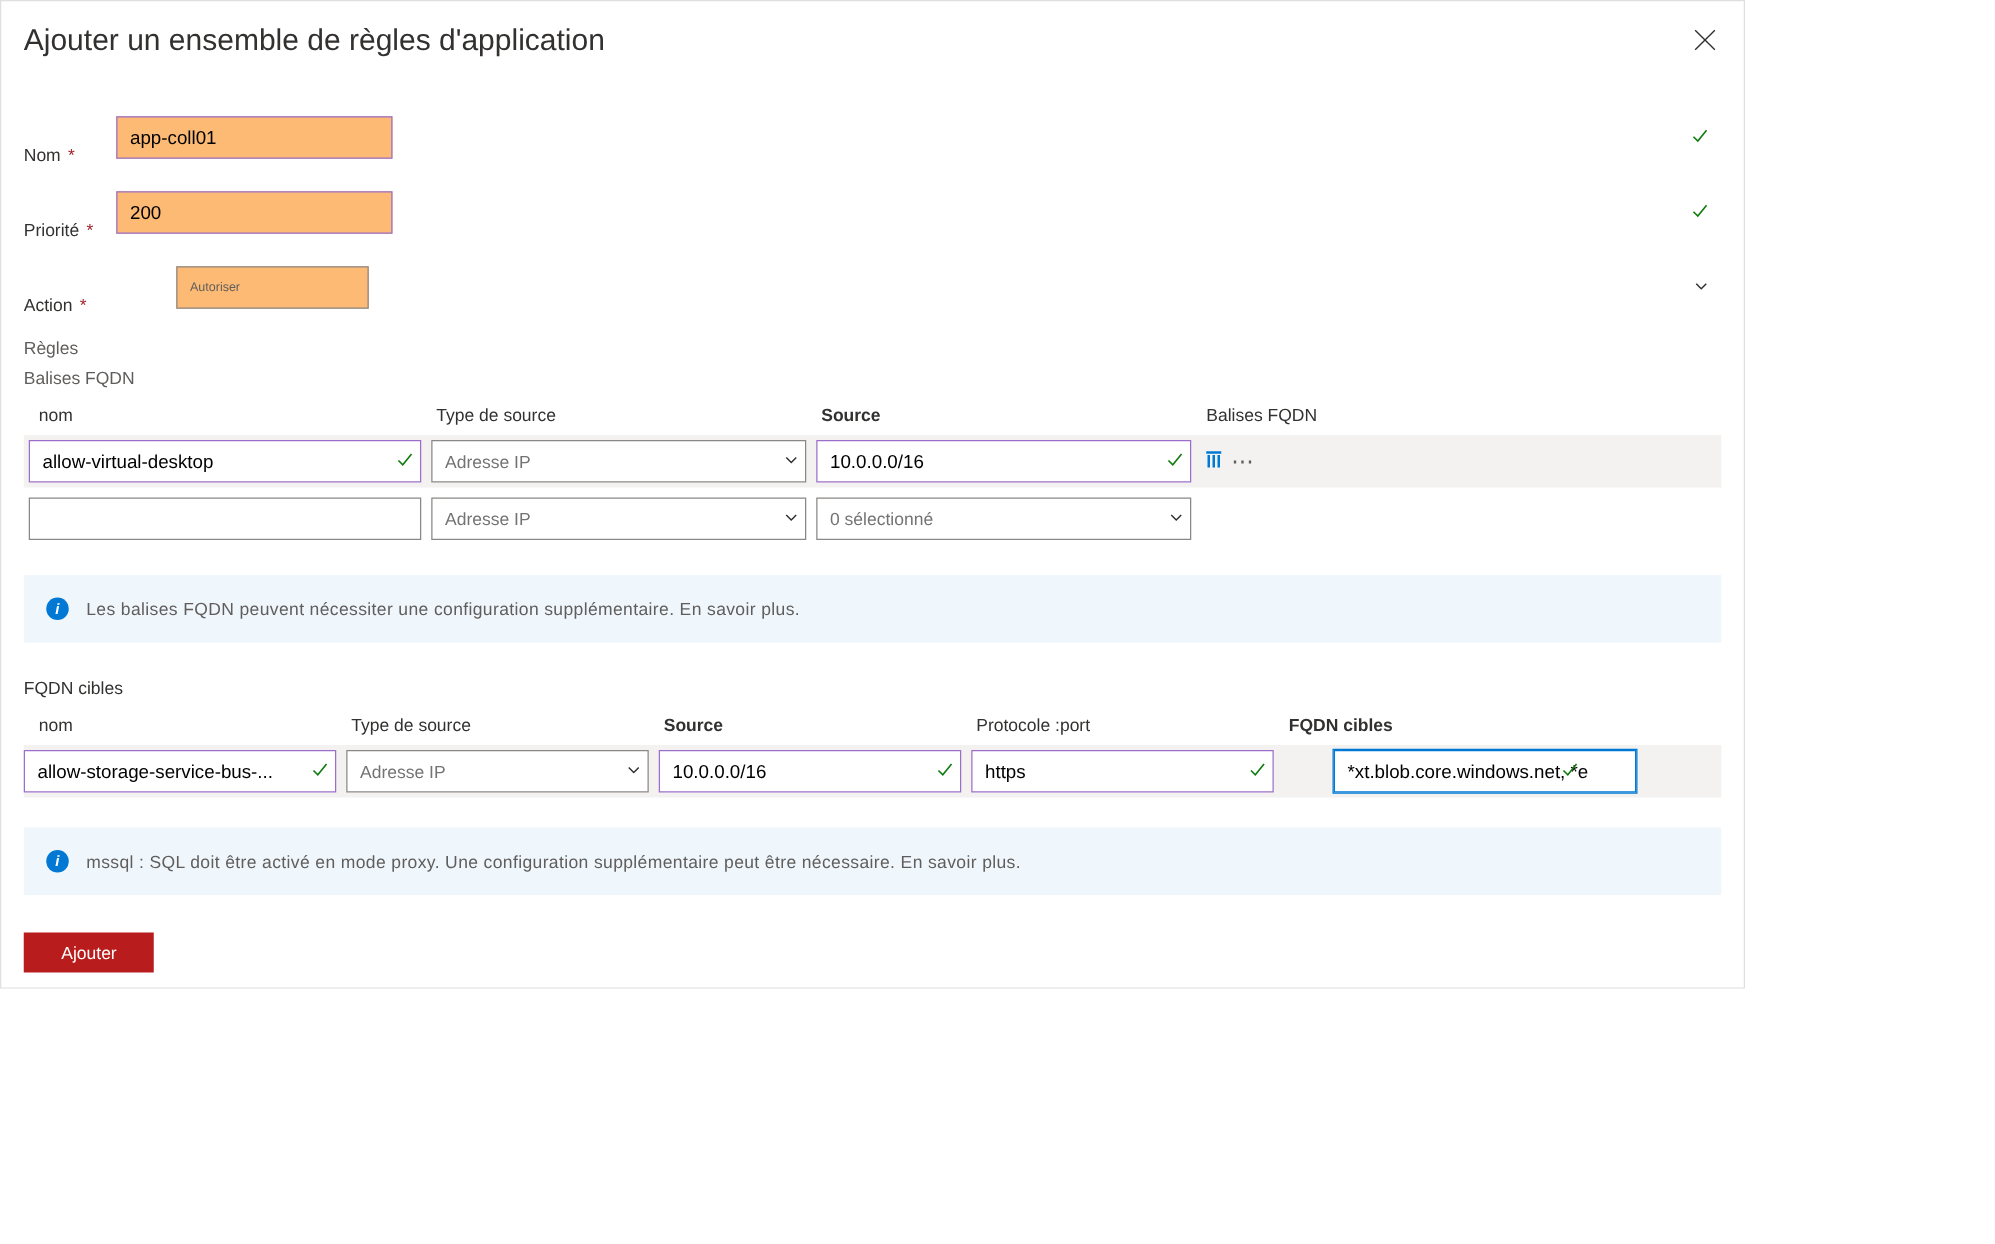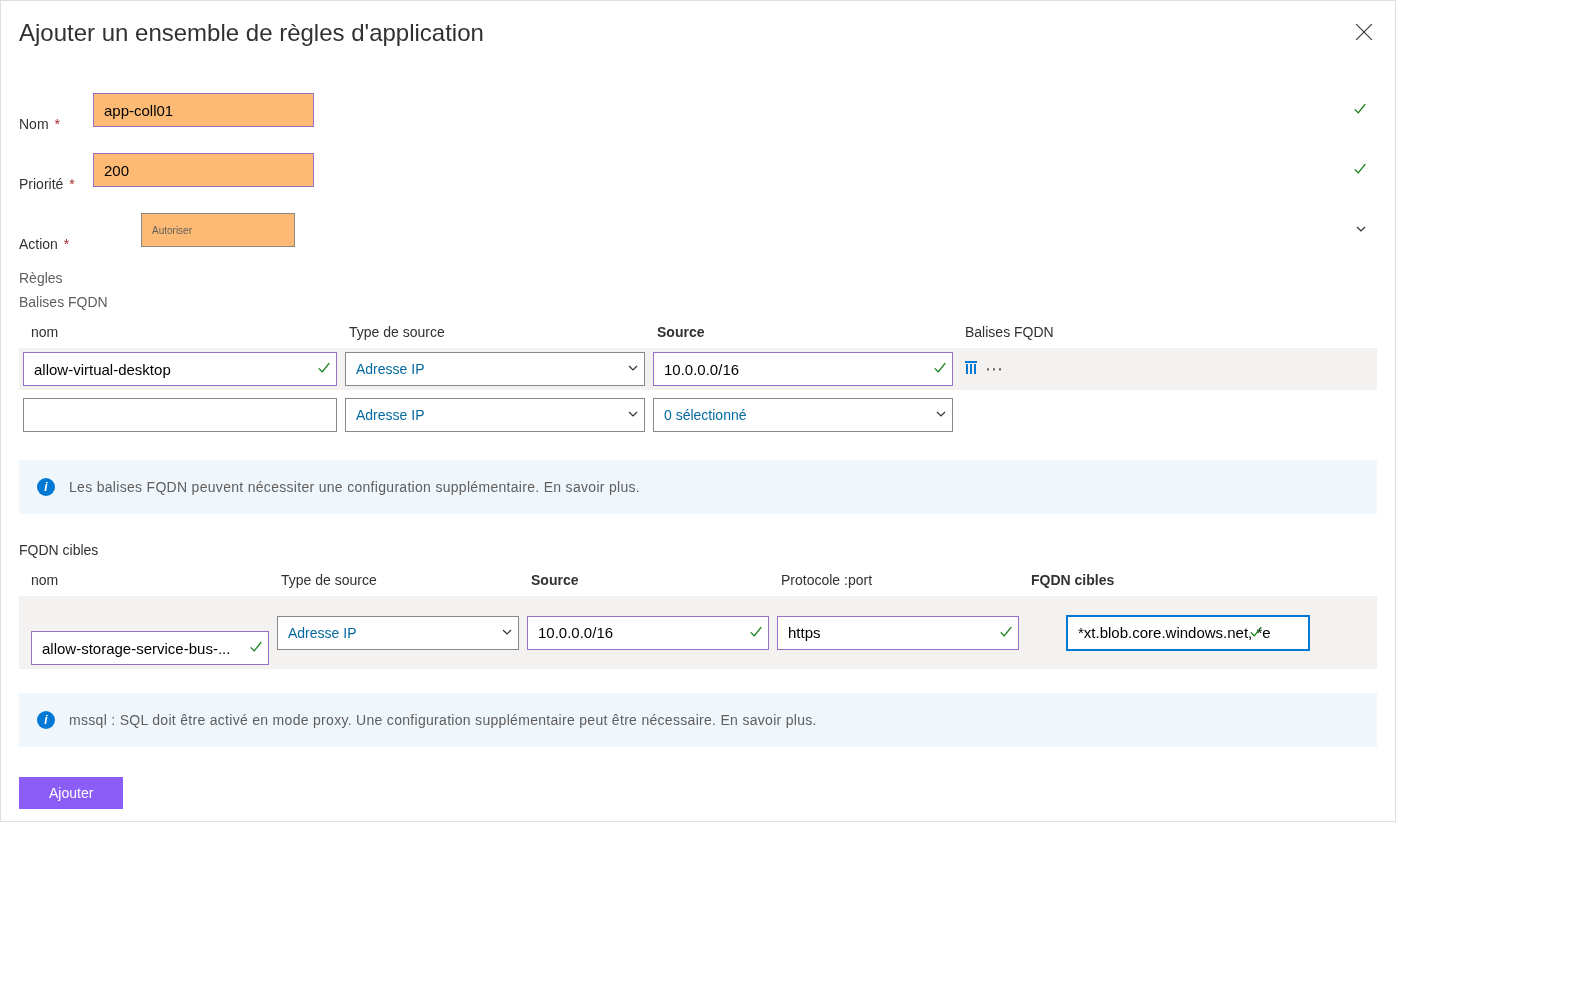--- a/index.html
+++ b/index.html
@@ -22,32 +22,32 @@
 .sub-label { font-size: 14px; color: #605e5c; margin-bottom: 14px; }
 .grid { width: 100%; }
 .grid-header { display: flex; padding: 0 0 8px 12px; }
 .grid-header > div { font-size: 14px; }
 .grid-row { display: flex; align-items: center; padding: 4px 0 4px 0; }
 .grid-row.active { background: #f3f2f1; }
 .cell { padding: 0 4px; }
 .cell-input { width: 100%; height: 34px; border: 1px solid #8a8886; padding: 0 10px; font-size: 15px; font-family: inherit; background: #fff; }
 .cell-input.val { border-color: #9b6fc9; }
 .cell-input.focused { border-color: #0078d4; border-width: 1px; outline: 1px solid #0078d4; margin-left: 40px; }
-.cell-select { width: 100%; height: 34px; border: 1px solid #8a8886; padding: 0 10px; font-size: 14px; font-family: inherit; background: #fff; display: flex; align-items: center; justify-content: space-between; color: #0369a1; }
+.cell-select { width: 100%; height: 34px; border: 1px solid #8a8886; padding: 0 10px; font-size: 14px; font-family: inherit; background: #fff; display: flex; align-items: center; justify-content: space-between; color: #737373; }
 .cell-select.val { border-color: #9b6fc9; color: #323130; font-size: 15px; }
 .cell-wrap { position: relative; }
 .cell-wrap .check { position: absolute; right: 10px; top: 50%; transform: translateY(-50%); color: #107c10; pointer-events: none; }
 .cell-wrap .chev { position: absolute; right: 10px; top: 50%; transform: translateY(-50%); pointer-events: none; }
 .row-actions { display: flex; align-items: center; gap: 6px; padding: 0 6px; }
 .icon-btn { cursor: pointer; color: #0078d4; }
 .more-btn { cursor: pointer; color: #605e5c; font-size: 18px; letter-spacing: 1px; }
 .info-bar { background: #eff6fc; padding: 18px 18px; margin-top: 24px; display: flex; align-items: center; gap: 14px; font-size: 14px; color: #605e5c; letter-spacing: 0.3px; }
 .info-bar .info-icon { width: 18px; height: 18px; background: #0078d4; border-radius: 50%; display: flex; align-items: center; justify-content: center; color: #fff; font-size: 12px; font-weight: bold; font-style: italic; flex-shrink: 0; }
 .footer { margin-top: 30px; }
-.primary-btn { background: #8b5cf6; color: #fff; border: none; height: 32px; padding: 0 30px; font-size: 14px; cursor: pointer; font-family: inherit; }
+.primary-btn { background: #b91c1c; color: #fff; border: none; height: 32px; padding: 0 30px; font-size: 14px; cursor: pointer; font-family: inherit; }
 .bold { font-weight: 600; color: #323130; }
 svg.chevron { width: 12px; height: 12px; }
 svg.checkmark { width: 14px; height: 14px; }
 .placeholder-input::placeholder { color: #605e5c; }
 .fqdn-section .grid-header > div, .fqdn-section .cell { }
 </style>
 </head>
 <body>
 
 <div class="panel">
@@ -170,21 +170,21 @@
   <div class="grid fqdn-section" style="margin-top:14px;">
     <div class="grid-header">
       <div style="width:250px;">nom</div>
       <div style="width:250px;">Type de source</div>
       <div style="width:250px;" class="bold">Source</div>
       <div style="width:250px;">Protocole :port</div>
       <div style="width:250px;" class="bold">FQDN cibles</div>
     </div>
 
     <div class="grid-row active">
-      <div class="cell cell-wrap" style="width:254px;padding-left:12px;margin-top:31px;">
+      <div class="cell cell-wrap" style="width:254px;padding-left:0;">
         <input class="cell-input val" value="allow-storage-service-bus-..." style="">
         <span class="check"><svg class="checkmark" viewBox="0 0 16 16" fill="none" stroke="#107c10" stroke-width="1.5">
               <polyline points="2,9 6,13 14,3"></polyline>
             </svg></span>
       </div>
       <div class="cell cell-wrap" style="width:250px;">
         <div class="cell-select">
             <span>Adresse IP</span>
           </div>
         <span class="chev"><svg class="chevron" viewBox="0 0 12 12" fill="none" stroke="#323130" stroke-width="1.2">

